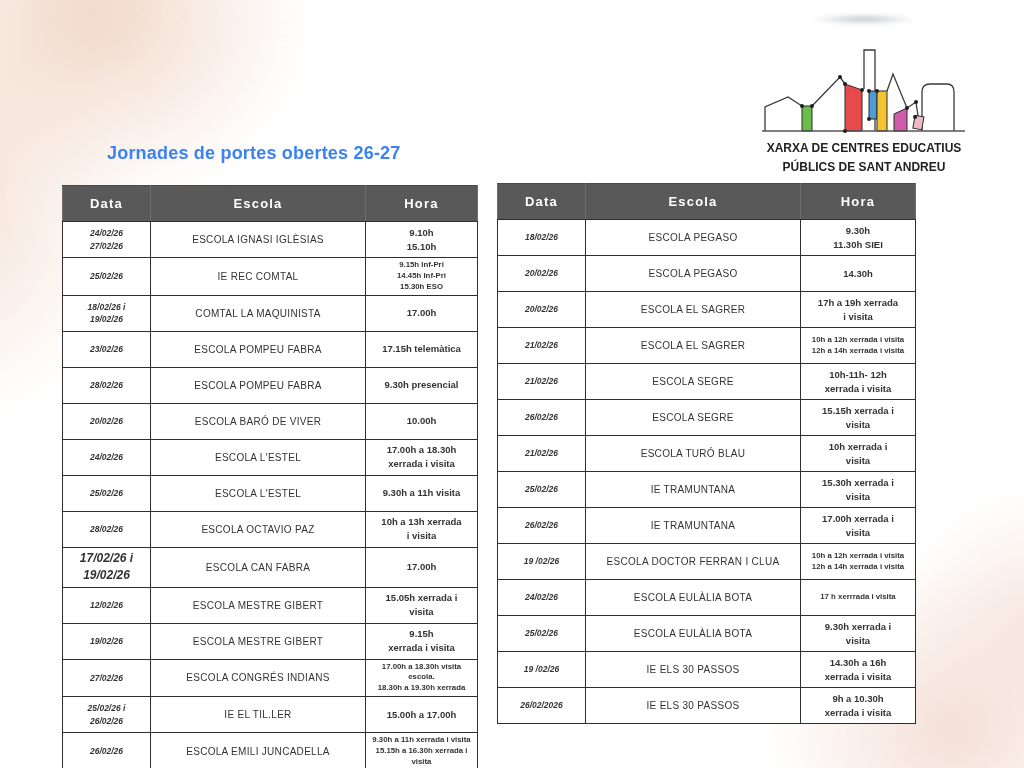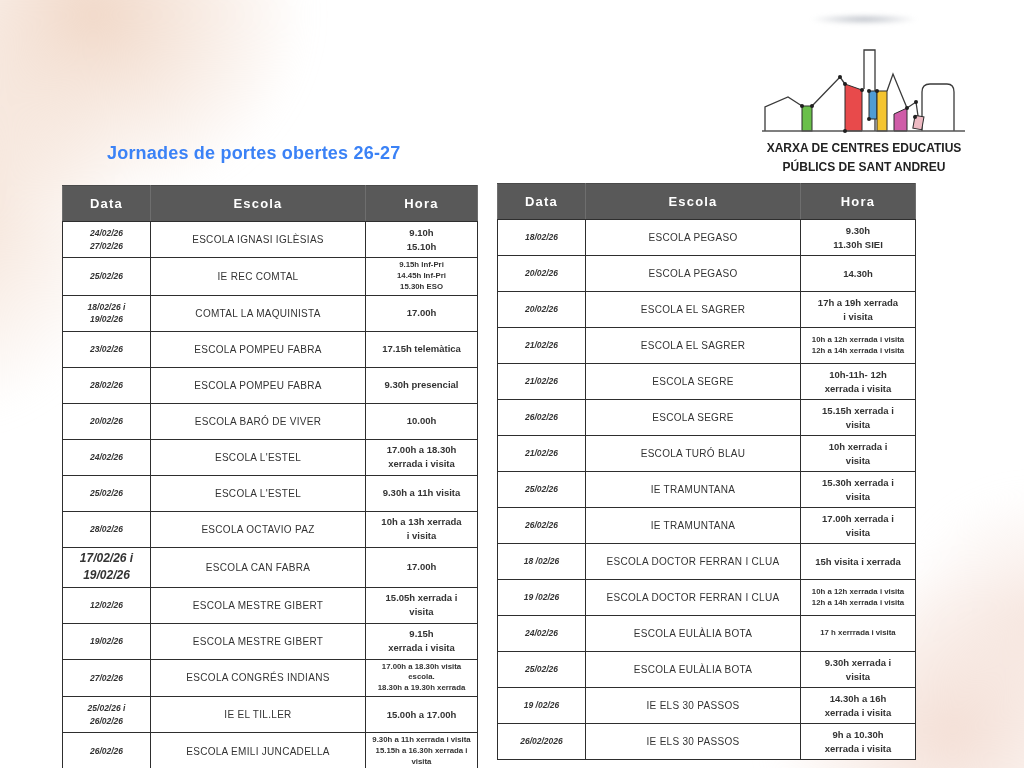--- a/index.html
+++ b/index.html
@@ -242,25 +242,20 @@
           <td class="date-cell">25/02/26</td>
           <td class="escola-cell">IE TRAMUNTANA</td>
           <td class="hora-cell">15.30h xerrada i<br>visita</td>
         </tr>
         <tr>
           <td class="date-cell">26/02/26</td>
           <td class="escola-cell">IE TRAMUNTANA</td>
           <td class="hora-cell">17.00h xerrada i<br>visita</td>
         </tr>
         <tr>
-          <td class="date-cell">18 /02/26</td>
-          <td class="escola-cell">ESCOLA DOCTOR FERRAN I CLUA</td>
-          <td class="hora-cell">15h visita  i xerrada</td>
-        </tr>
-        <tr>
           <td class="date-cell">19 /02/26</td>
           <td class="escola-cell">ESCOLA DOCTOR FERRAN I CLUA</td>
           <td class="hora-cell small">10h a 12h xerrada i visita<br>12h a 14h xerrada i visita</td>
         </tr>
         <tr>
           <td class="date-cell">24/02/26</td>
           <td class="escola-cell">ESCOLA EULÀLIA BOTA</td>
           <td class="hora-cell small">17 h xerrrada i visita</td>
         </tr>
         <tr>

